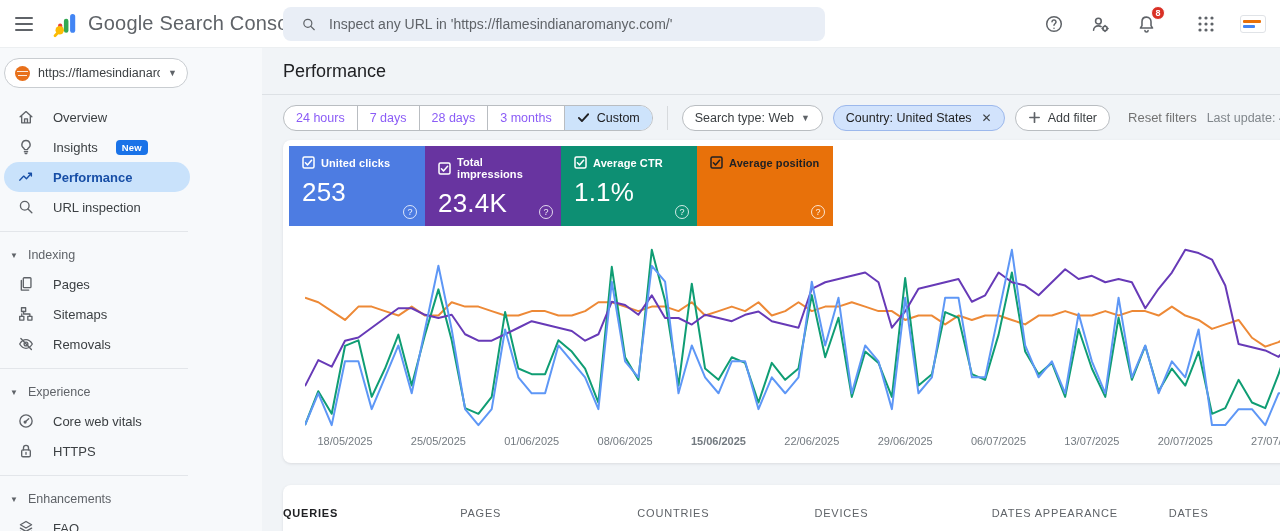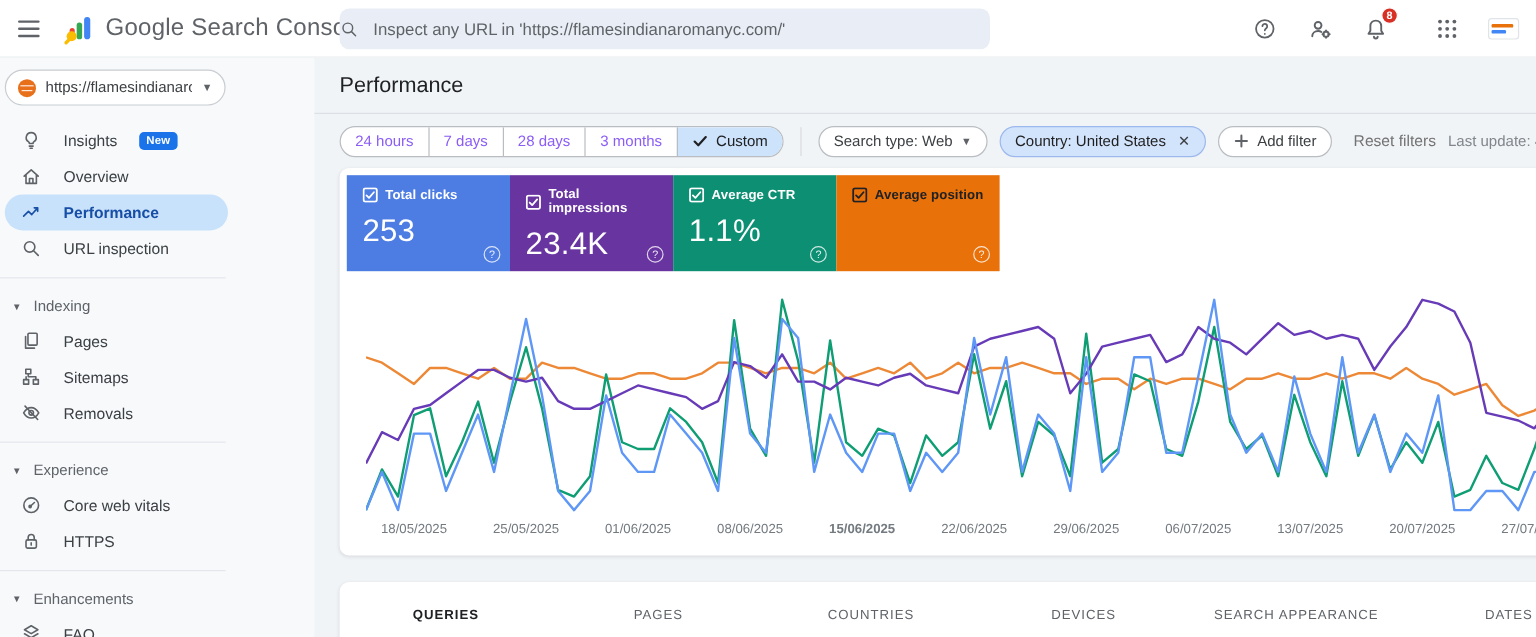--- a/index.html
+++ b/index.html
@@ -6,21 +6,21 @@
   html,body { width:1280px; height:531px; overflow:hidden; }
   body { font-family:"Liberation Sans", sans-serif; background:#f1f4f7; color:#202124; }
 
   
   .topbar { height:48px; background:#fff; display:flex; align-items:center; position:relative; z-index:5; border-bottom:1px solid #eceff1;}
   .hamburger { width:40px; height:40px; margin-left:4px; display:flex; align-items:center; justify-content:center; cursor:pointer; }
   .hamburger div { width:18px; }
   .hamburger span { display:block; height:2px; background:#5f6368; margin:4px 0; border-radius:1px;}
   .masthead { display:flex; align-items:center; gap:8px; margin-left:8px; cursor:pointer;}
   .app-title { font-size:20px; color:#5f6368; letter-spacing:.2px; white-space:nowrap;}
-  .searchbox { position:absolute; left:283px; top:7px; width:542px; height:34px; background:#e9eef6; border-radius:8px; display:flex; align-items:center; padding:0 0; gap:12px;}
+  .searchbox { position:absolute; left:283px; top:7px; width:542px; height:34px; background:#e9eef6; border-radius:8px; display:flex; align-items:center; padding:0 18px; gap:12px;}
   .searchbox input { border:none; outline:none; background:transparent; font-size:14px; color:#3c4043; width:100%; font-family:inherit;}
   .searchbox input::placeholder { color:#5f6368; opacity:1;}
   .top-icons { position:absolute; right:14px; top:0; height:48px; display:flex; align-items:center; gap:22px;}
   .tico { position:relative; width:24px; height:24px; display:flex; align-items:center; justify-content:center; cursor:pointer;}
   .badge { position:absolute; top:-6px; right:-7px; background:#d93025; color:#fff; font-size:9px; font-weight:bold; min-width:14px; height:14px; border-radius:8px; display:flex; align-items:center; justify-content:center; padding:0 3px; border:1px solid #fff;}
   .avatar { width:26px; height:18px; border:1px solid #e0e3e7; border-radius:3px; background:#fff; overflow:hidden; display:flex; flex-direction:column; justify-content:center; gap:2px; padding:2px;}
   .avatar i { display:block; height:3px; border-radius:1px;}
   .avatar i:nth-child(1){ background:#e8710a; width:18px;}
   .avatar i:nth-child(2){ background:#4285f4; width:12px;}
 
@@ -76,21 +76,21 @@
   .tile.dark { color:#202124;}
   .tile .cb { width:13px; height:13px; flex:none;}
 
   .chart-wrap { margin:18px 14px 0 16px; }
   .chart-svg { width:100%; height:185px; display:block;}
   .ticks { position:relative; height:18px; margin-top:6px;}
   .ticks span { position:absolute; transform:translateX(-50%); font-size:11px; color:#737a80; white-space:nowrap;}
 
   .tabs-card { margin-top:22px; height:70px; padding-top:10px;}
   .tabs { display:flex; height:36px; align-items:center;}
-  .tab { flex:1; text-align:center; font-size:11px; letter-spacing:.8px; color:#5f6368; font-weight:500; cursor:pointer;}
+  .tab { flex:1; font-size:11px; letter-spacing:.8px; color:#5f6368; font-weight:500; cursor:pointer;}
   .tab.selected { color:#202124; font-weight:bold;}
 
   svg.icon { stroke:#5f6368; fill:none; stroke-width:1.5; stroke-linecap:round; stroke-linejoin:round;}
   svg.icon.white { stroke:#fff;}
 </style>
 </head>
 <body>
 
 <div class="topbar">
   <div class="hamburger">
@@ -163,33 +163,33 @@
   <div class="sidebar">
     <div class="prop-pill">
       <span class="prop-fav"></span>
       <span class="prop-label">https://flamesindianaro...</span>
       <span class="caret">▼</span>
     </div>
 
     <div class="nav-item">
       <span class="ic">
           <svg class="icon" width="18" height="18" viewBox="0 0 20 20">
+            <path d="M3.5 9.8 L10 4 L16.5 9.8 M5.2 8.6 V16.5 H14.8 V8.6 M8.4 16.5 V12 h3.2 v4.5"></path>
+          </svg>
+        </span>
+      <span>Overview</span>
+    </div>
+    <div class="nav-item">
+      <span class="ic">
+          <svg class="icon" width="18" height="18" viewBox="0 0 20 20">
             <path d="M10 2.8 a4.6 4.6 0 0 1 2.6 8.4 c-.6.4-.9 1-.9 1.7 h-3.4 c0-.7-.3-1.3-.9-1.7 A4.6 4.6 0 0 1 10 2.8 Z M8.2 15.3 h3.6 M9 17.3 h2"></path>
           </svg>
         </span>
       <span>Insights</span>
       <span class="new-badge">New</span>
-    </div>
-    <div class="nav-item">
-      <span class="ic">
-          <svg class="icon" width="18" height="18" viewBox="0 0 20 20">
-            <path d="M3.5 9.8 L10 4 L16.5 9.8 M5.2 8.6 V16.5 H14.8 V8.6 M8.4 16.5 V12 h3.2 v4.5"></path>
-          </svg>
-        </span>
-      <span>Overview</span>
     </div>
     <div class="nav-item selected">
       <span class="ic">
           <svg class="icon" width="18" height="18" viewBox="0 0 20 20" style="stroke:#174ea6">
             <path d="M3 13.5 L7.5 9 L10.5 12 L16 5.8 M12.8 5.8 H16 V9"></path>
           </svg>
         </span>
       <span>Performance</span>
     </div>
     <div class="nav-item">
@@ -333,21 +333,21 @@
 
     <div class="scrollzone">
       <div class="card chart-card">
         <div class="tiles">
           <div class="tile" style="background: rgb(77, 124, 226);">
             <div class="row1">
                 <svg class="icon white cb" viewBox="0 0 13 13">
                   <rect x="1" y="1" width="11" height="11" rx="1.5"></rect>
                   <path d="M3.4 6.8 L5.5 8.9 L9.6 4.2"></path>
                 </svg>
-              <span class="lbl">Total clicks</span>
+              <span class="lbl">United clicks</span>
               </div>
             <div class="val">253</div>
             <div class="help">?</div>
           </div>
           <div class="tile" style="background: rgb(104, 52, 160);">
             <div class="row1">
                 <svg class="icon white cb" viewBox="0 0 13 13">
                   <rect x="1" y="1" width="11" height="11" rx="1.5"></rect>
                   <path d="M3.4 6.8 L5.5 8.9 L9.6 4.2"></path>
                 </svg>
@@ -400,20 +400,20 @@
             </div>
         </div>
       </div>
 
       <div class="card tabs-card">
         <div class="tabs">
           <div class="tab selected">QUERIES</div>
           <div class="tab">PAGES</div>
           <div class="tab">COUNTRIES</div>
           <div class="tab">DEVICES</div>
-          <div class="tab">SEARCH APPEARANCE</div>
+          <div class="tab">DATES APPEARANCE</div>
           <div class="tab">DATES</div>
         </div>
       </div>
     </div>
 
   </div>
 </div>
 
 </body></html>

